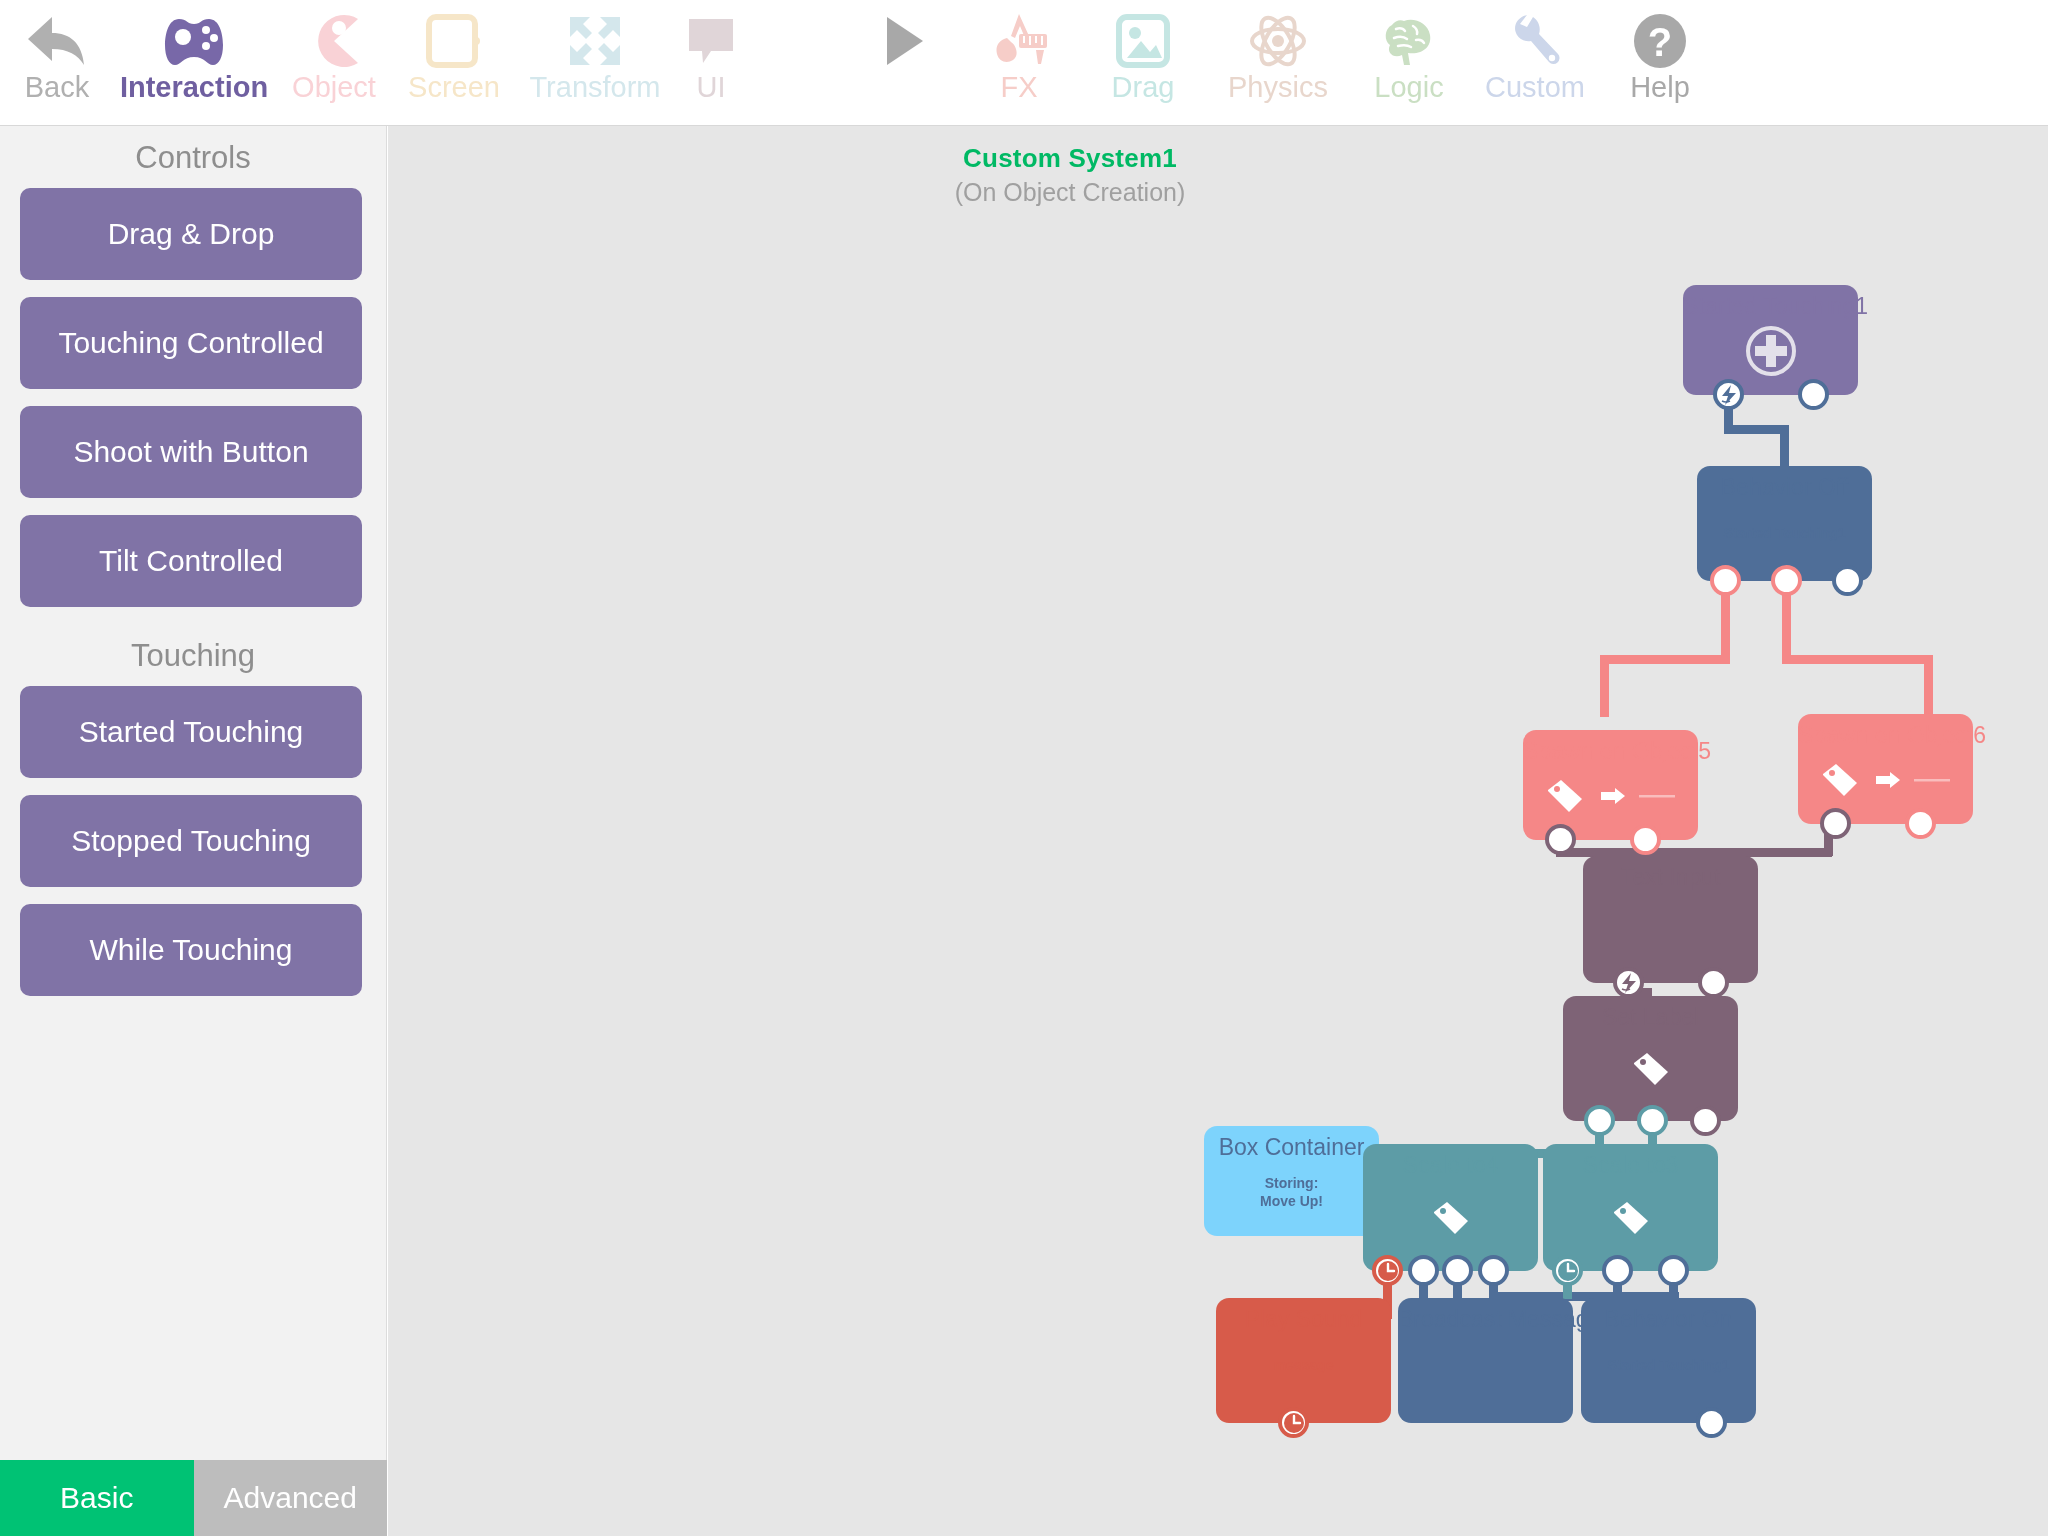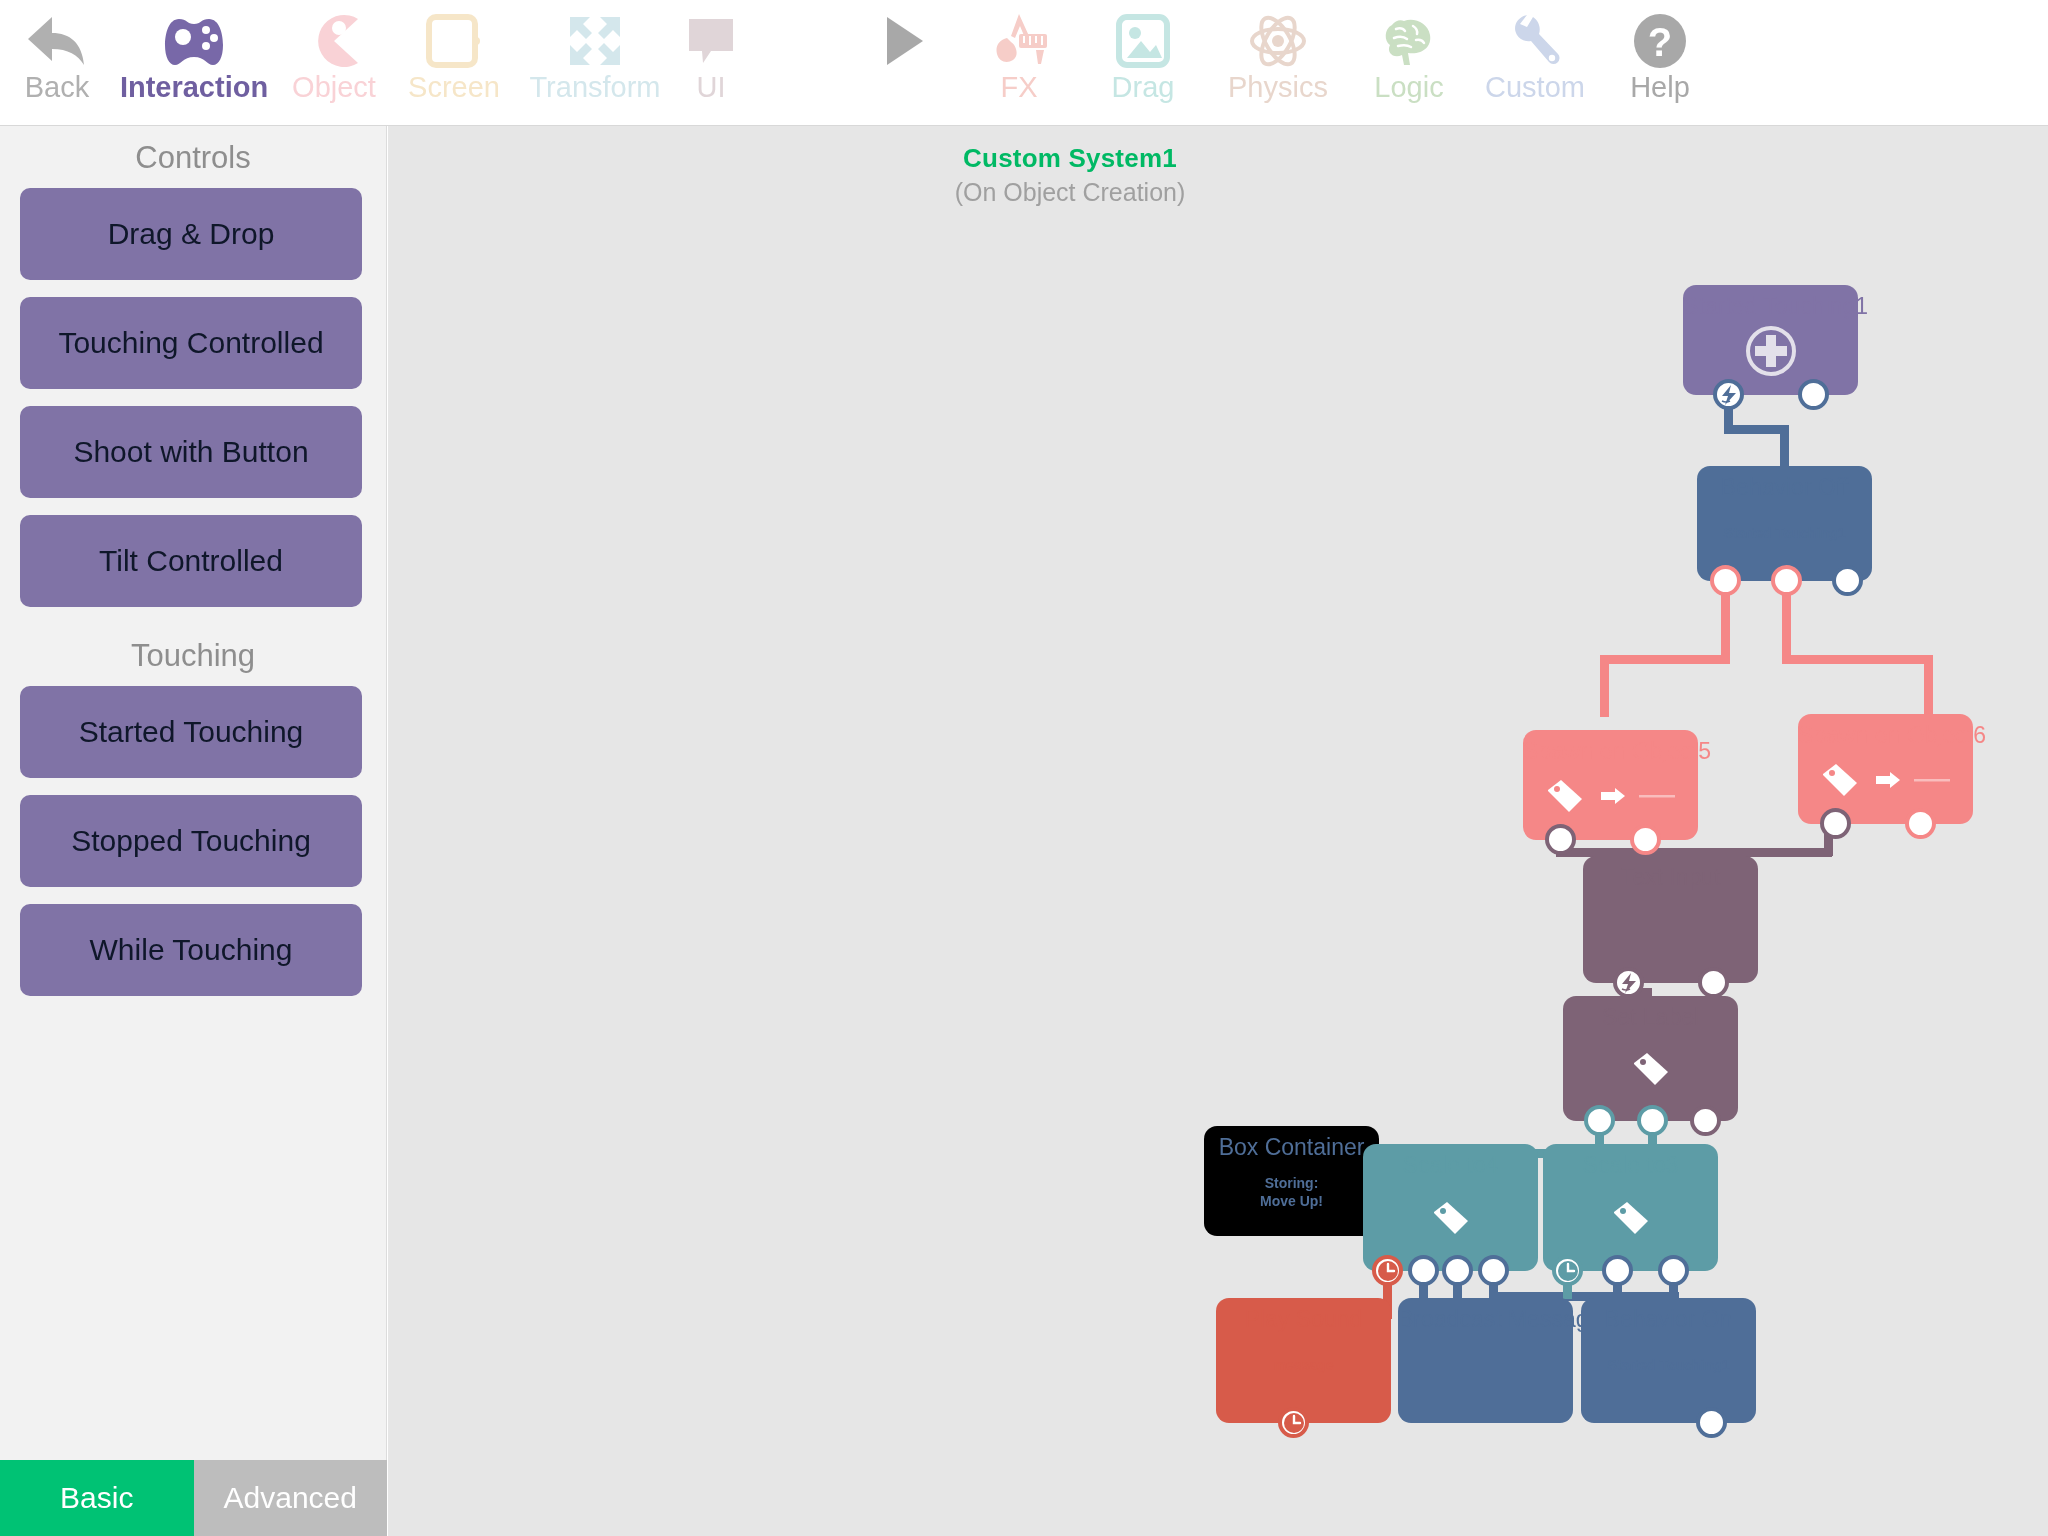--- a/index.html
+++ b/index.html
@@ -52,21 +52,21 @@
     color: #8e8e8e;
     font-size: 31px;
     padding: 14px 0 12px 0;
     font-weight: 400;
   }
   .sb-btn {
     margin: 0 24px 17px 20px;
     height: 92px;
     background: #8073a6;
     border-radius: 10px;
-    color: #0f172a;
+    color: #ffffff;
     font-size: 30px;
     display: flex; align-items: center; justify-content: center;
     text-align: center;
   }
   #sb-tabs {
     position: absolute; left: 0; bottom: 0;
     width: 387px; height: 76px;
     display: flex;
   }
   .sb-tab {
@@ -406,21 +406,21 @@
         <div class="nbody" style="top:34px;height:79px">
           <svg width="40" height="38" viewBox="0 0 40 38">
             <path fill="#fff" d="M3 12 L16 2 L37 21 L24 34 L3 13 Z"></path>
             <circle cx="12" cy="11" r="3" fill="#7e6376"></circle>
           </svg>
         </div>
         <div class="port ring" style="left:21px; top:109px; color:#5d9ca6"></div>
         <div class="port ring" style="left:74px; top:109px; color:#5d9ca6"></div>
         <div class="port ring" style="left:127px; top:109px; color:#7e6376"></div>
       </div>
-      <div class="node" style="left: 816px; top: 1000px; width: 175px; height: 110px; background: #000000; color: rgb(79, 110, 152);">
+      <div class="node" style="left: 816px; top: 1000px; width: 175px; height: 110px; background: #7dd3fc; color: rgb(79, 110, 152);">
         <div class="ntitle">Box Container</div>
         <div class="nsub" style="top:48px">Storing:<br>Move Up!</div>
       </div>
       <div class="node" style="left: 975px; top: 1018px; width: 175px; height: 127px; background: rgb(93, 156, 166); color: rgb(93, 156, 166);">
         <div class="ntitle">Scale to4</div>
         <div class="nbody" style="top:34px;height:81px">
           <svg width="40" height="38" viewBox="0 0 40 38">
             <path fill="#fff" d="M3 12 L16 2 L37 21 L24 34 L3 13 Z"></path>
             <circle cx="12" cy="11" r="3" fill="#5d9ca6"></circle>
           </svg>

